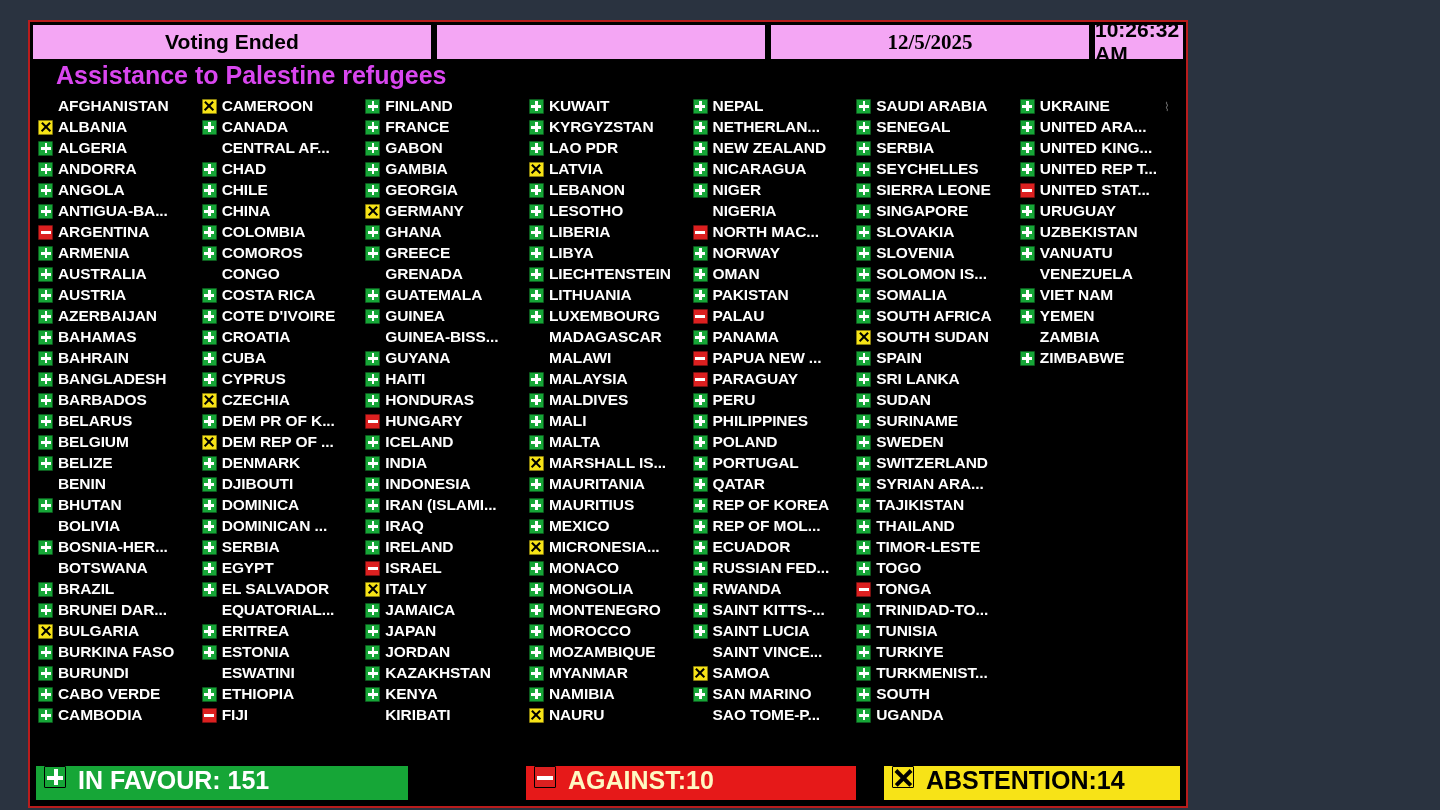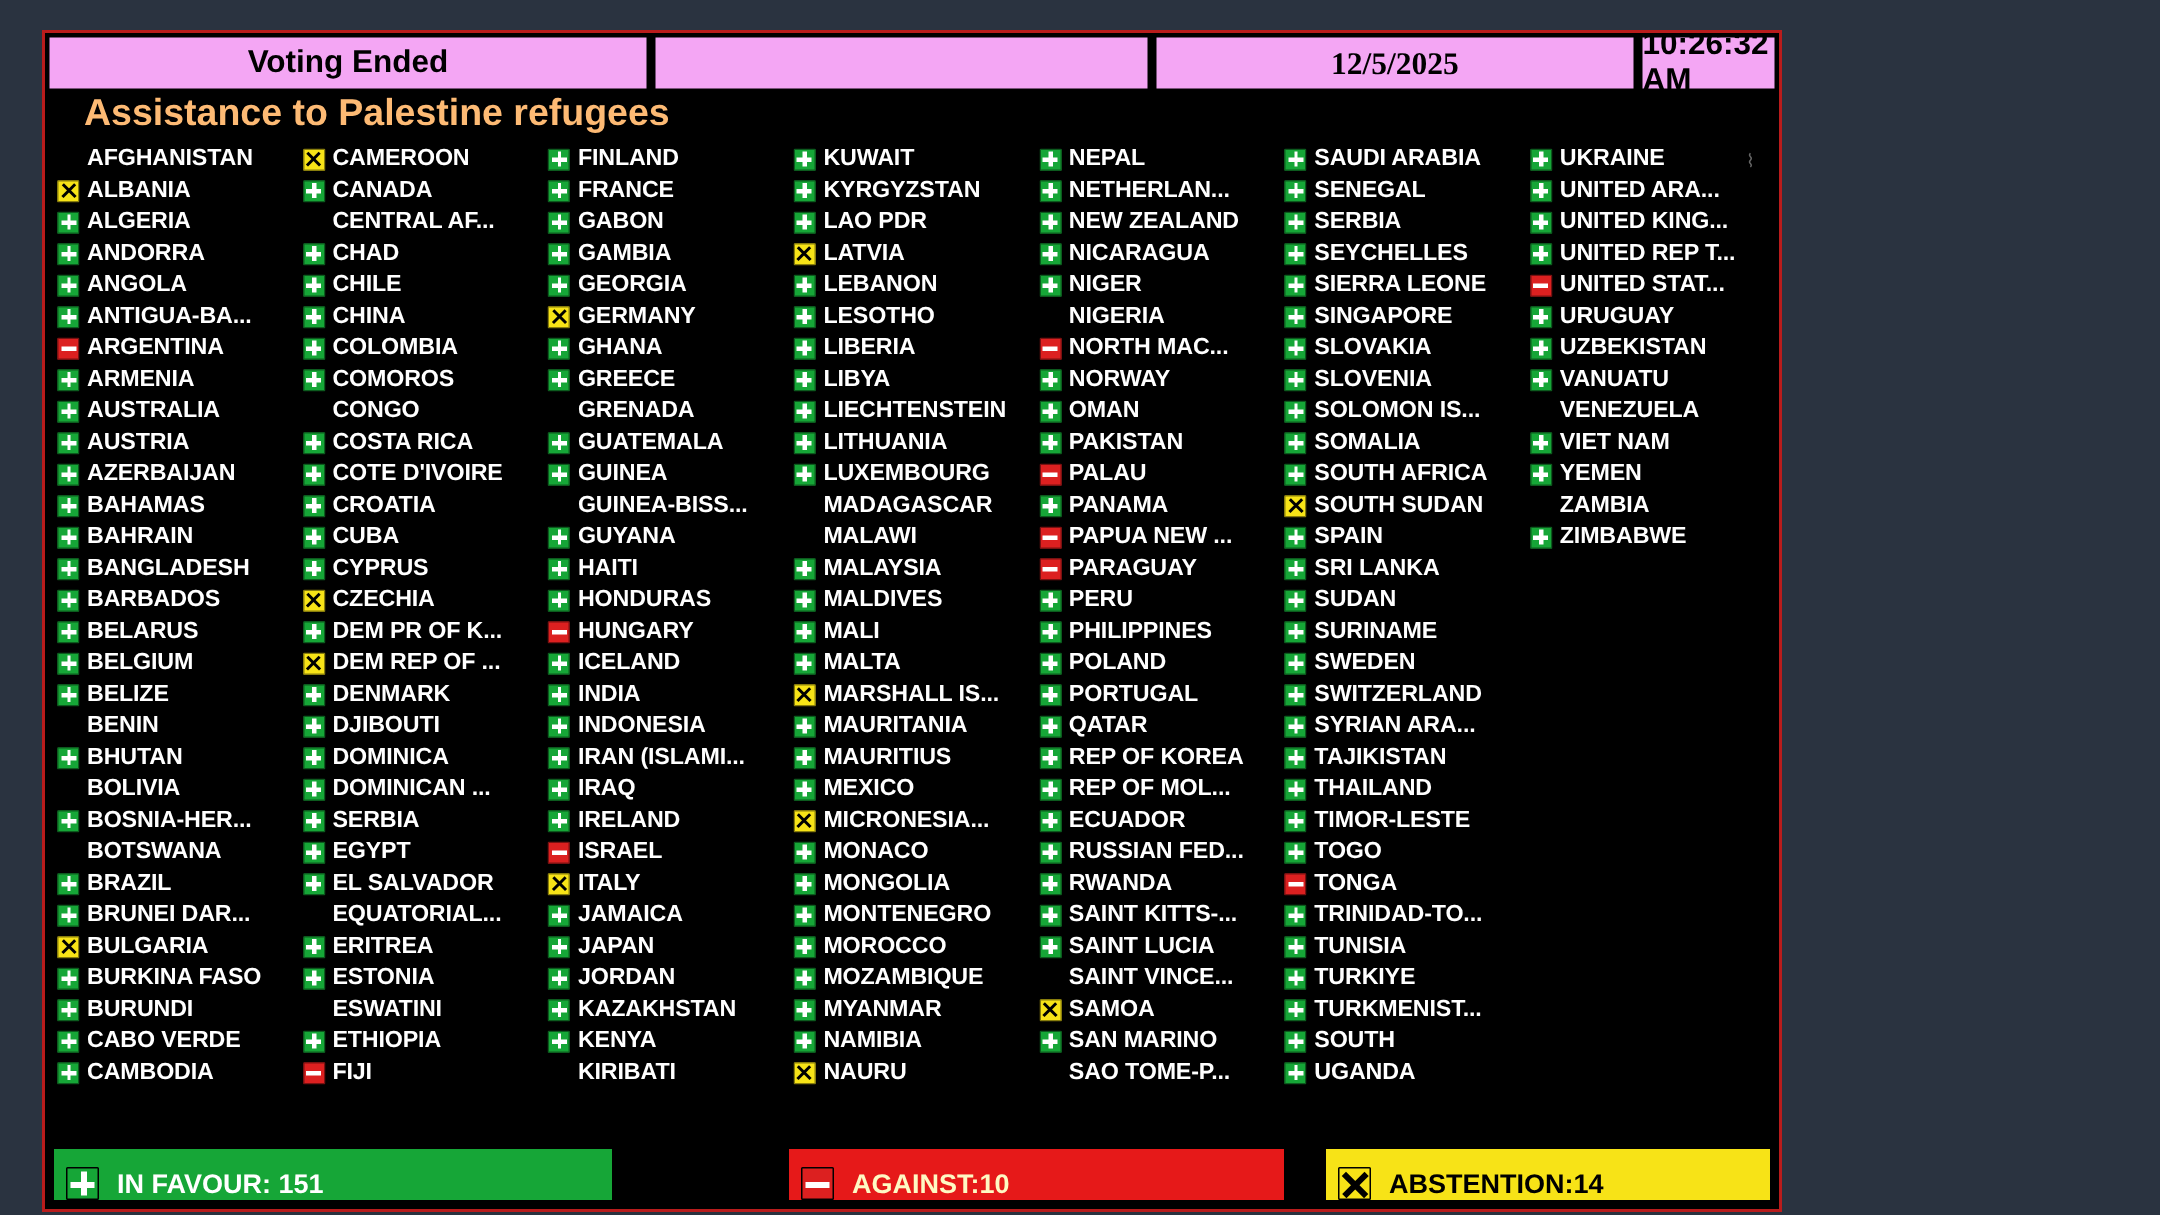--- a/index.html
+++ b/index.html
@@ -42,21 +42,21 @@
   
   .title-wrap { padding: 2px 0 2px 12px; }
   .item-title {
     color: #ffffff;
     font-size: 25px;
     font-weight: bold;
     letter-spacing: 0.2px;
     line-height: 1.08;
   }
   .subject-title {
-    color: #fdba74;
+    color: #d946ef;
     font-size: 25px;
     font-weight: bold;
     line-height: 1.1;
     padding-left: 14px;
   }
 
   
   .grid {
     display: flex;
     padding: 4px 0 0 8px;
@@ -108,22 +108,22 @@
   
   .footer {
     position: absolute;
     bottom: 6px; left: 6px; right: 6px;
     display: flex;
     height: 34px;
     gap: 0;
   }
   .tally {
     display: flex;
-    align-items: flex-end;
-    font-size: 18px;
+    align-items: flex-start;
+    font-size: 25px;
     font-weight: bold;
     color: #000;
     padding-left: 8px;
   }
   .tally .ico {
     width: 22px; height: 22px; min-width: 22px; margin-right: 12px;
     border: 1px solid rgba(0,0,0,.5);
   }
   .tally .ico.yes::before { left: 2px; top: 8.5px; width: 16px; height: 4px; }
   .tally .ico.yes::after  { top: 2px; left: 8.5px; height: 16px; width: 4px; }

